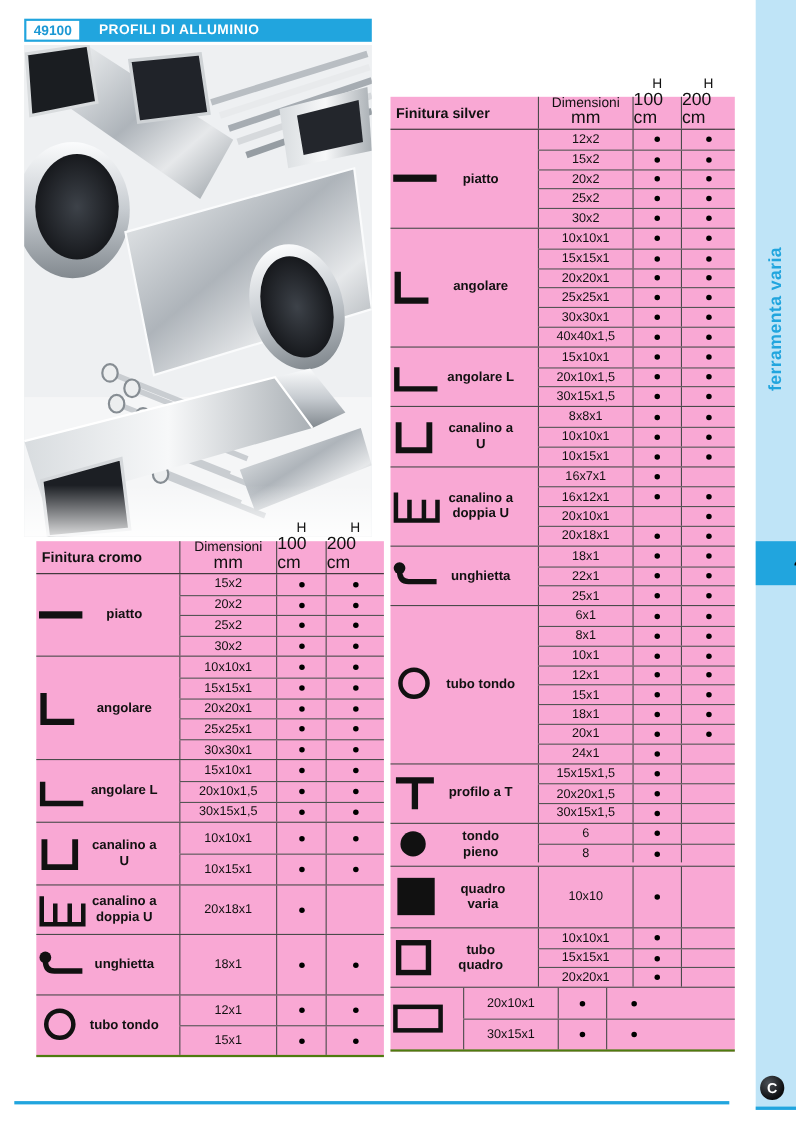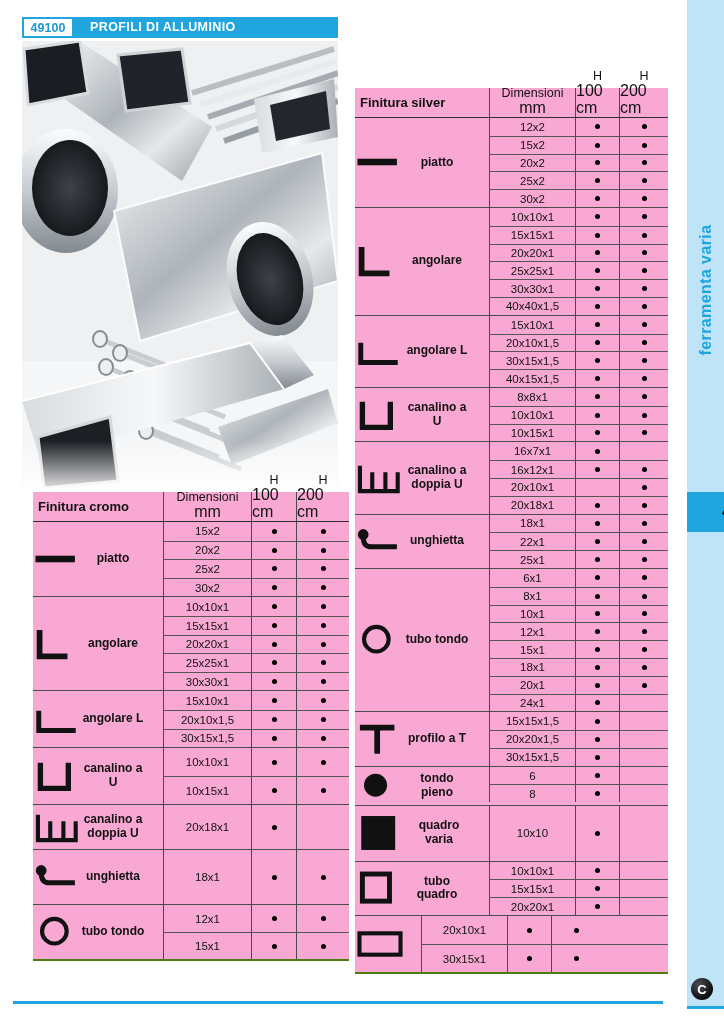--- a/index.html
+++ b/index.html
@@ -571,29 +571,20 @@
           </div>
           <div class="row">
             <div class="c1">30x15x1,5</div>
             <div class="c2 dotc">
               <div class="dot"></div>
             </div>
             <div class="c3 dotc">
               <div class="dot"></div>
             </div>
           </div>
-          <div class="row">
-            <div class="c1">40x15x1,5</div>
-            <div class="c2 dotc">
-              <div class="dot"></div>
-            </div>
-            <div class="c3 dotc">
-              <div class="dot"></div>
-            </div>
-          </div>
         </div>
       </div>
       <div class="group g-canalino-u">
         <div class="gicon">
           <svg viewBox="0 0 56 44">
             <path d="M9 6 V37 H43 V6" fill="none" stroke="#111" stroke-width="6.5"></path>
           </svg>
         </div>
         <div class="glabel">canalino a U</div>
         <div class="grows">

